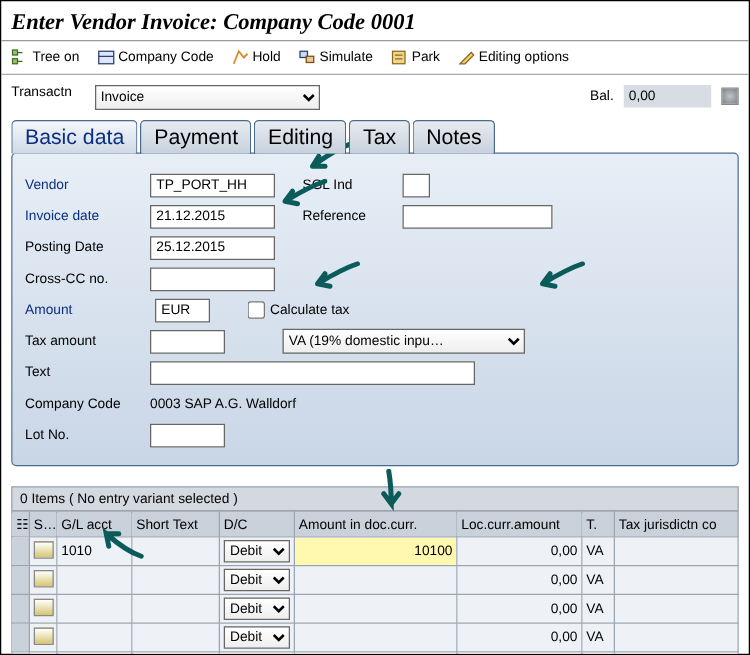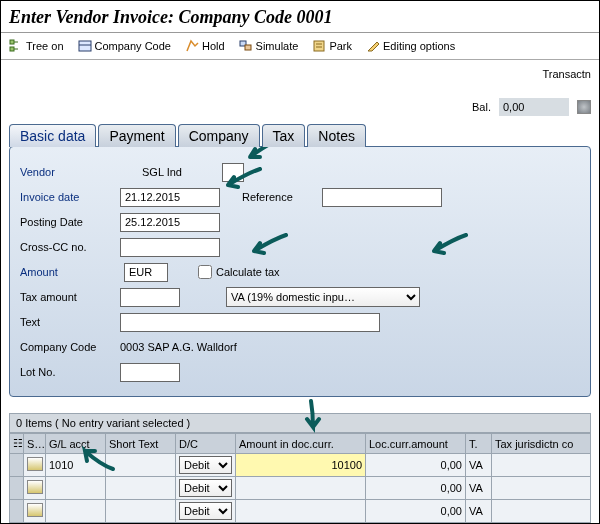--- a/index.html
+++ b/index.html
@@ -1,27 +1,27 @@
 <!DOCTYPE html>
 <html><head>
 <meta charset="utf-8">
 <style>
   * { box-sizing: border-box; margin: 0; padding: 0; }
   body { font-family: Arial, sans-serif; font-size: 11px; background: #fff; width: 600px; height: 524px; overflow: hidden; border: 1px solid #000; }
   .title { font-family: "Times New Roman", serif; font-style: italic; font-weight: bold; font-size: 18px; padding: 6px 8px 4px; border-bottom: 1px solid #999; }
   .toolbar { display: flex; gap: 14px; align-items: center; padding: 6px 8px; border-bottom: 1px solid #aaa; }
   .toolbar-item { display: flex; align-items: center; gap: 3px; cursor: pointer; }
   .icon { width: 14px; height: 14px; display: inline-flex; align-items: center; justify-content: center; }
-  .transactn-row { display: flex; align-items: flex-end; gap: 18px; padding: 8px 8px 6px; flex-direction: column; }
+  .transactn-row { display: flex; align-items: flex-start; gap: 18px; padding: 8px 8px 6px; }
   .transactn-row .sel { flex: 0 0 auto; }
   .transactn-row select { width: 180px; height: 20px; border: 1px solid #666; background: linear-gradient(#fff,#eee); font-size: 11px; }
   .bal-wrap { margin-left: auto; display: flex; align-items: center; gap: 8px; }
   .bal-wrap input { width: 70px; height: 18px; border: none; background: #d7dde2; padding: 0 4px; font-size: 11px; }
   .tabs { display: flex; margin-left: 8px; margin-top: 2px; position: relative; z-index: 2; }
-  .tab { padding: 3px 10px; border: 1px solid #4b6a90; border-bottom: none; margin-right: 2px; background: linear-gradient(#e8ecf0,#c7d0dc); border-radius: 4px 4px 0 0; cursor: pointer; font-size: 14px; text-align: center; }
+  .tab { padding: 3px 10px; border: 1px solid #4b6a90; border-bottom: none; margin-right: 2px; background: linear-gradient(#e8ecf0,#c7d0dc); border-radius: 4px 4px 0 0; cursor: pointer; font-size: 17px; text-align: center; }
   .tab.active { background: linear-gradient(#f5f7fa,#cfd8e6); color: #0a2f7f; }
   .panel { margin: 0 8px 8px; border: 1px solid #4b6a90; background: linear-gradient(#e7eef6,#c9d6e6); padding: 14px 10px 10px; border-radius: 4px; margin-top: -1px; }
   .form-row { display: flex; align-items: center; margin-bottom: 3px; height: 22px; }
   .form-row .lbl { width: 100px; font-size: 11px; }
   .form-row .lbl.link { color: #0a2f7f; cursor: pointer; }
   .form-row input[type=text] { height: 19px; border: 1px solid #666; background: #fff; padding: 0 4px; font-size: 11px; }
   .f1 { width: 100px; }
   .f1b { width: 60px; }
   .f2 { width: 44px; }
   .f3 { width: 260px; }
@@ -100,38 +100,40 @@
         <svg width="14" height="14" viewBox="0 0 14 14">
           <path d="M2 12 L4 10 L11 3 L13 5 L6 12 L2 12 Z" fill="#f5cf70" stroke="#8a6a20"></path>
         </svg>
       </span>
     <span>Editing options</span>
   </div>
 </div>
 
 <div class="transactn-row">
   <span class="lbl">Transactn</span>
+  <span class="sel"><select><option>Invoice</option></select></span>
   <div class="bal-wrap">
     <span>Bal.</span>
     <input type="text" readonly="" value="0,00" style="">
     <span style="display:inline-block;width:14px;height:14px;border:1px solid #888;background:radial-gradient(#c0c4c8,#7a8086);"></span>
   </div>
 </div>
 
 <div class="tabs">
   <div class="tab active">Basic data</div>
   <div class="tab">Payment</div>
-  <div class="tab">Company</div>
+  <div class="tab">Editing</div>
   <div class="tab">Tax</div>
   <div class="tab">Notes</div>
 </div>
 
 <div class="panel" style="position:relative;">
   <div class="form-row">
     <span class="lbl link">Vendor</span>
+    <input class="f1" type="text" value="TP_PORT_HH" style="">
     <span class="lbl2">SGL Ind</span>
     <input type="text" style="width: 22px;" value="">
   </div>
   <div class="form-row">
     <span class="lbl link">Invoice date</span>
     <input class="f1" type="text" value="21.12.2015" style="">
     <span class="lbl2">Reference</span>
     <input type="text" style="width: 120px;" value="">
   </div>
   <div class="form-row">

